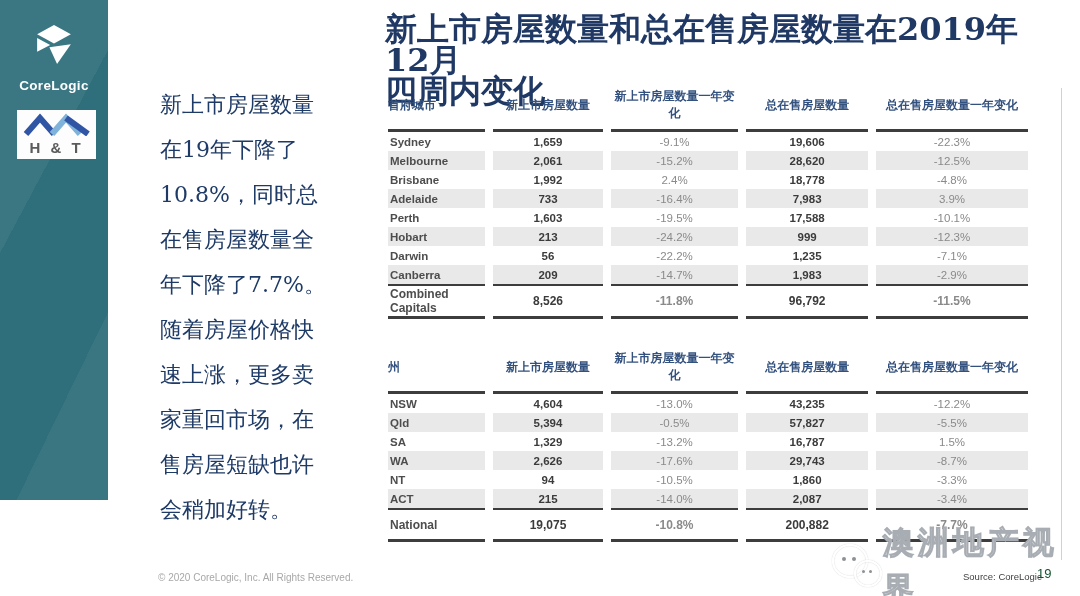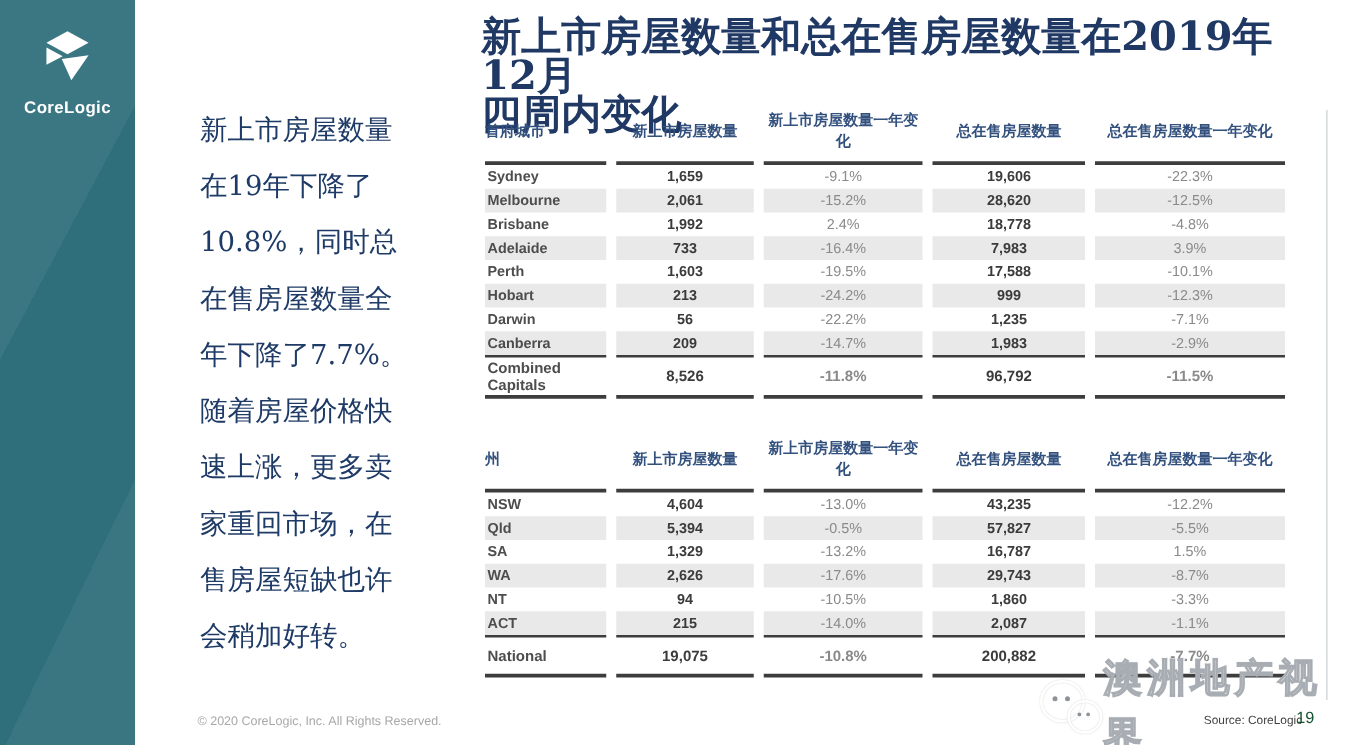--- a/index.html
+++ b/index.html
@@ -1,20 +1,20 @@
 <!DOCTYPE html>
 <html><head>
 <meta charset="utf-8">
 <style>
   html,body{margin:0;padding:0;background:#ffffff;}
   .page{position:relative;width:1080px;height:596px;background:#ffffff;overflow:hidden;
         font-family:"Liberation Sans",sans-serif;}
 
   
-  .sidebar{position:absolute;left:0;top:0;width:108px;height:596px;
+  .sidebar{position:absolute;left:0;top:0;width:108px;height:500px;
     background-color:#2f6f7b;
     background-image:
       linear-gradient(118deg, rgba(255,255,255,0.06) 0%, rgba(255,255,255,0.06) 36%, rgba(0,0,0,0) 36%),
       linear-gradient(296deg, rgba(255,255,255,0.05) 0%, rgba(255,255,255,0.05) 26%, rgba(0,0,0,0) 26%);}
   .cl-logo{position:absolute;left:0;top:24px;width:108px;text-align:center;}
   .cl-logo svg{display:block;margin:0 auto;}
   .cl-text{margin-top:6px;color:#ffffff;font-size:13.5px;font-weight:700;letter-spacing:0.3px;}
   .ht-logo{position:absolute;left:17px;top:110px;width:79px;height:49px;background:#fdfdfd;
            text-align:center;box-sizing:border-box;padding-top:3px;}
   .ht-text{color:#5b5b5b;font-size:15px;font-weight:700;letter-spacing:3px;margin-top:-1px;}
@@ -75,20 +75,28 @@
 
   <aside class="sidebar">
     <div class="cl-logo">
       <svg width="46" height="48" viewBox="0 0 60 62">
         <polygon points="30,1 52,13 30,25 8,13" fill="#ffffff"></polygon>
         <polygon points="8,18 25,27 8,36" fill="#ffffff"></polygon>
         <polygon points="24,30 52,26 34,52" fill="#ffffff"></polygon>
       </svg>
       <div class="cl-text">CoreLogic</div>
     </div>
+    <div class="ht-logo">
+      <svg width="70" height="23" viewBox="0 0 70 23">
+        <polyline points="4,21 18,5 32,21" fill="none" stroke="#2f55a4" stroke-width="6"></polyline>
+        <polyline points="30,21 44,5 58,21" fill="none" stroke="#7fb3d9" stroke-width="6"></polyline>
+        <polyline points="44,5 66,21" fill="none" stroke="#2f55a4" stroke-width="6"></polyline>
+      </svg>
+      <div class="ht-text">H &amp; T</div>
+    </div>
   </aside>
 
   <div class="summary">新上市房屋数量
 在19年下降了
 10.8%，同时总
 在售房屋数量全
 年下降了7.7%。
 随着房屋价格快
 速上涨，更多卖
 家重回市场，在
@@ -235,21 +243,21 @@
           <td class="num">94</td>
           <td class="pct">-10.5%</td>
           <td class="num">1,860</td>
           <td class="pct">-3.3%</td>
         </tr>
         <tr>
           <td class="label">ACT</td>
           <td class="num">215</td>
           <td class="pct">-14.0%</td>
           <td class="num">2,087</td>
-          <td class="pct">-1.1%</td>
+          <td class="pct">-3.4%</td>
         </tr>
       </tbody>
       <tfoot>
         <tr>
           <td class="label">National</td>
           <td class="num">19,075</td>
           <td class="pct">-10.8%</td>
           <td class="num">200,882</td>
           <td class="pct">-7.7%</td>
         </tr>

